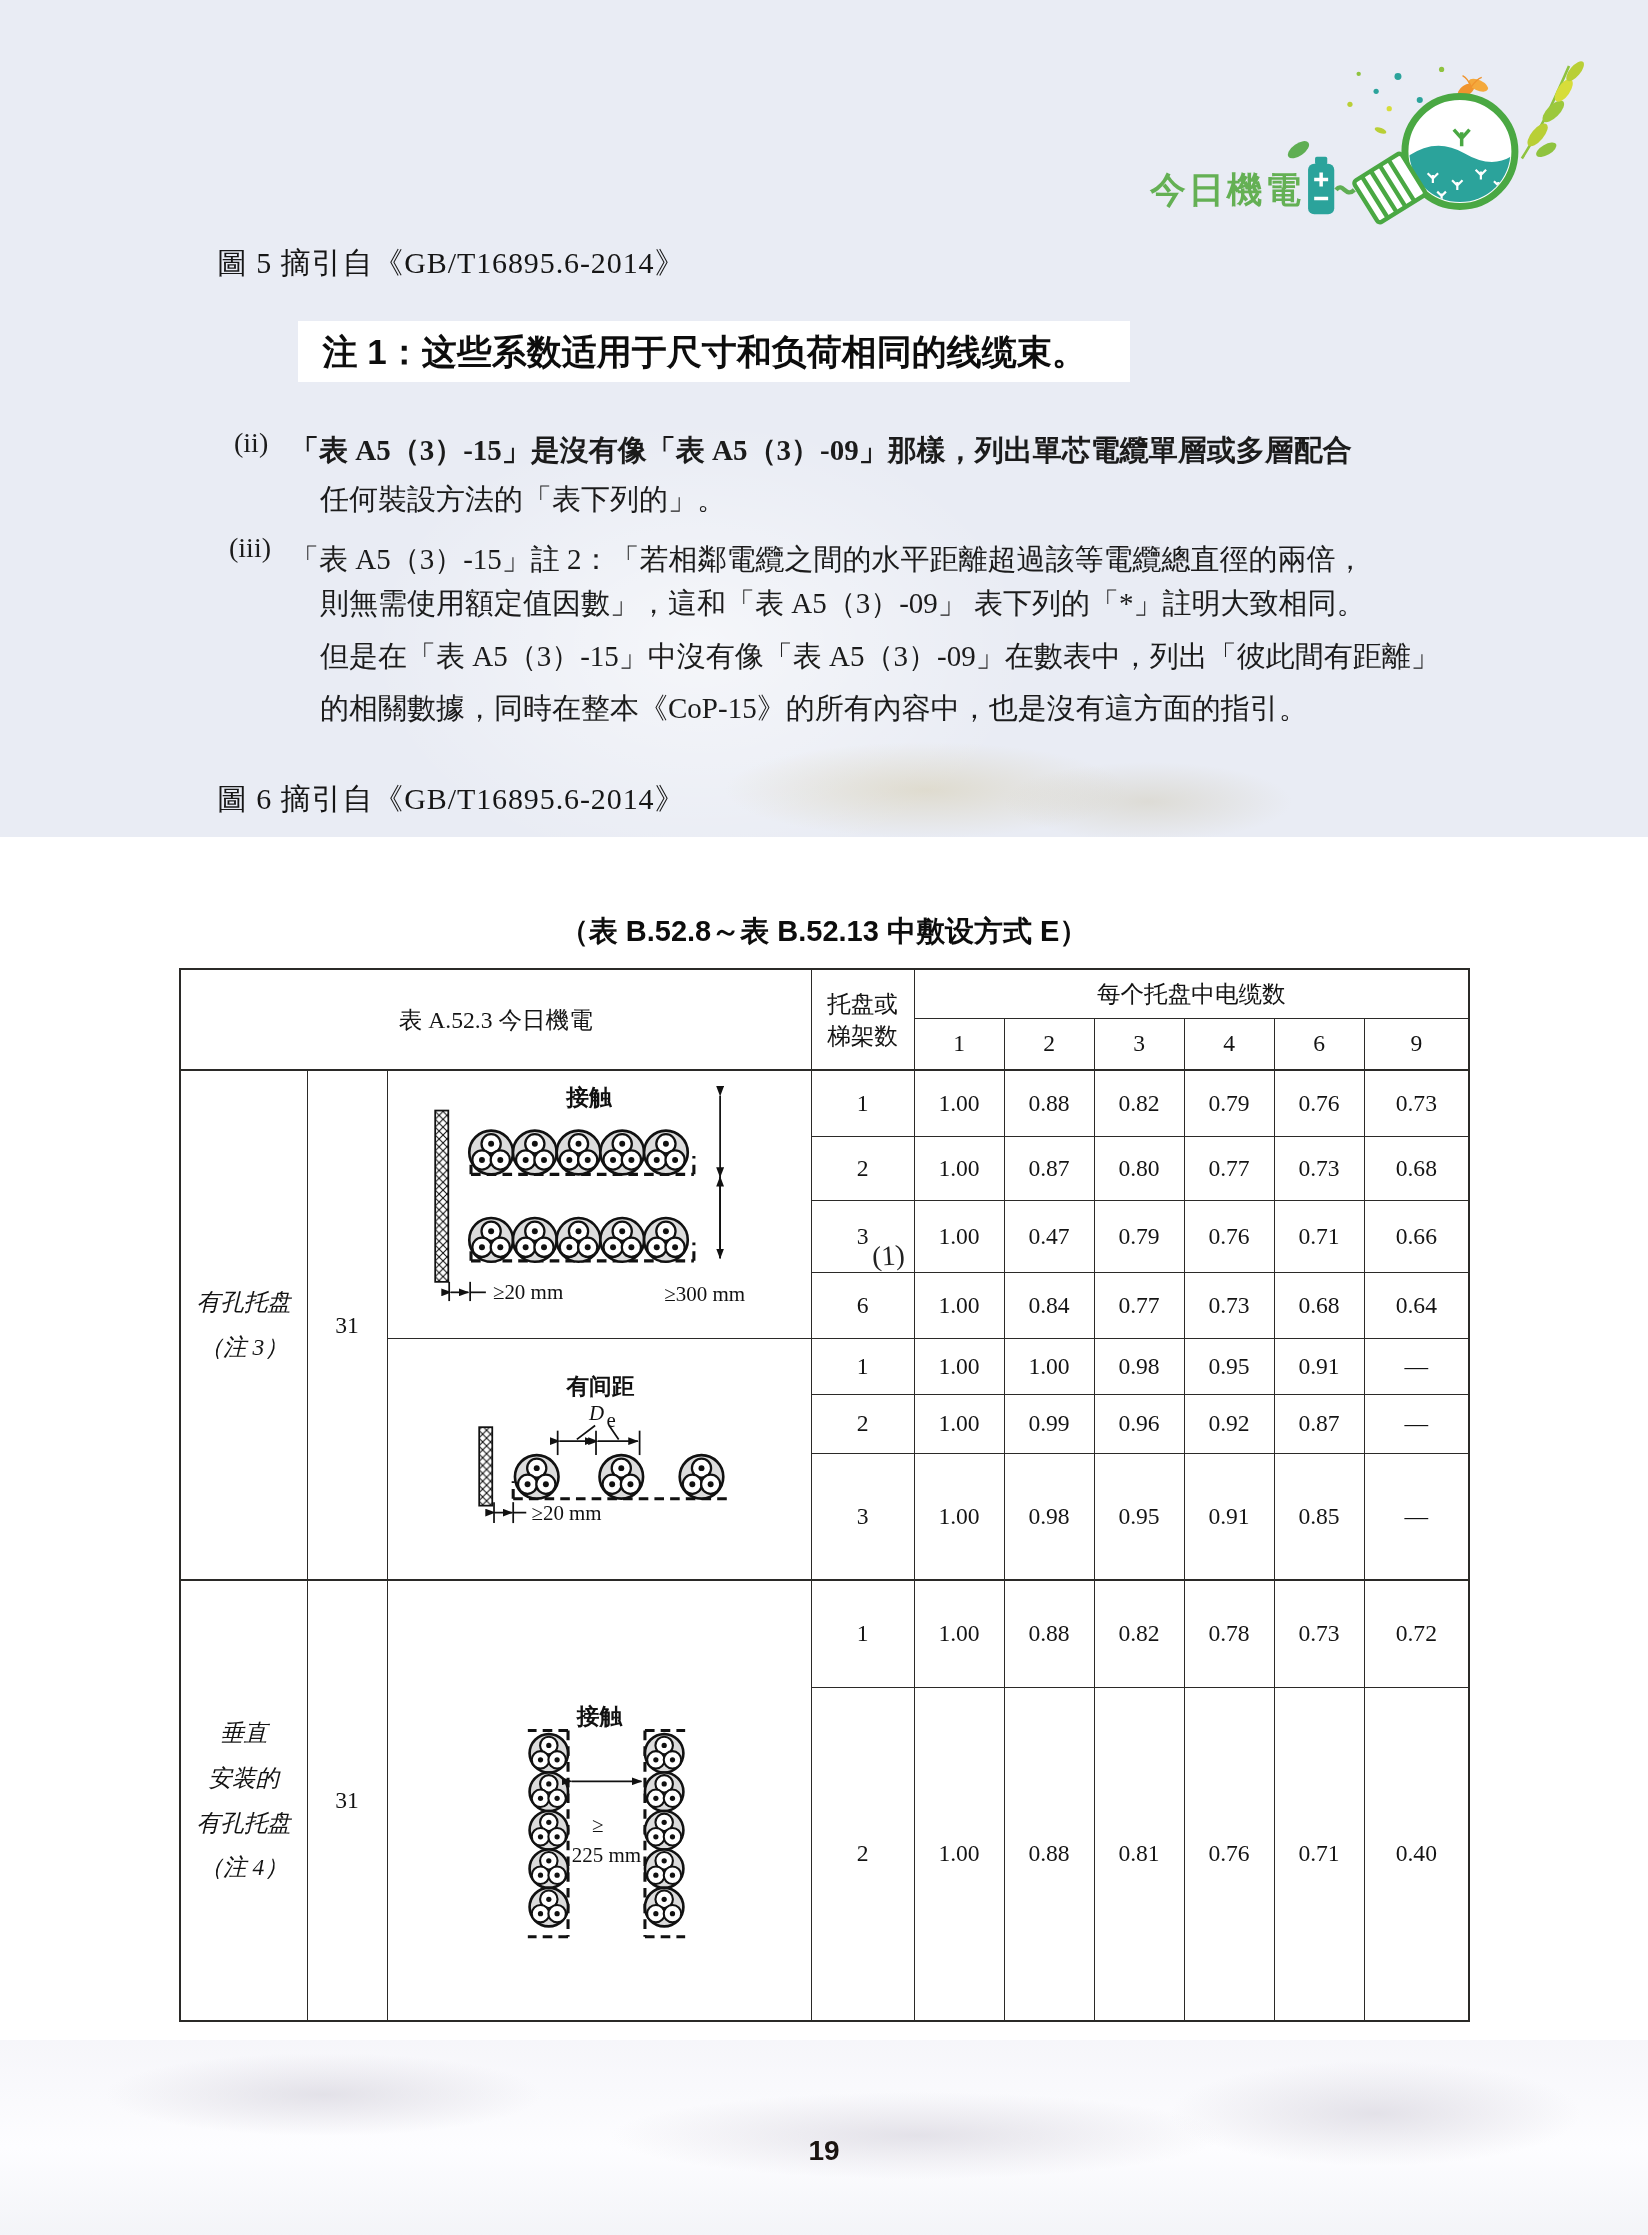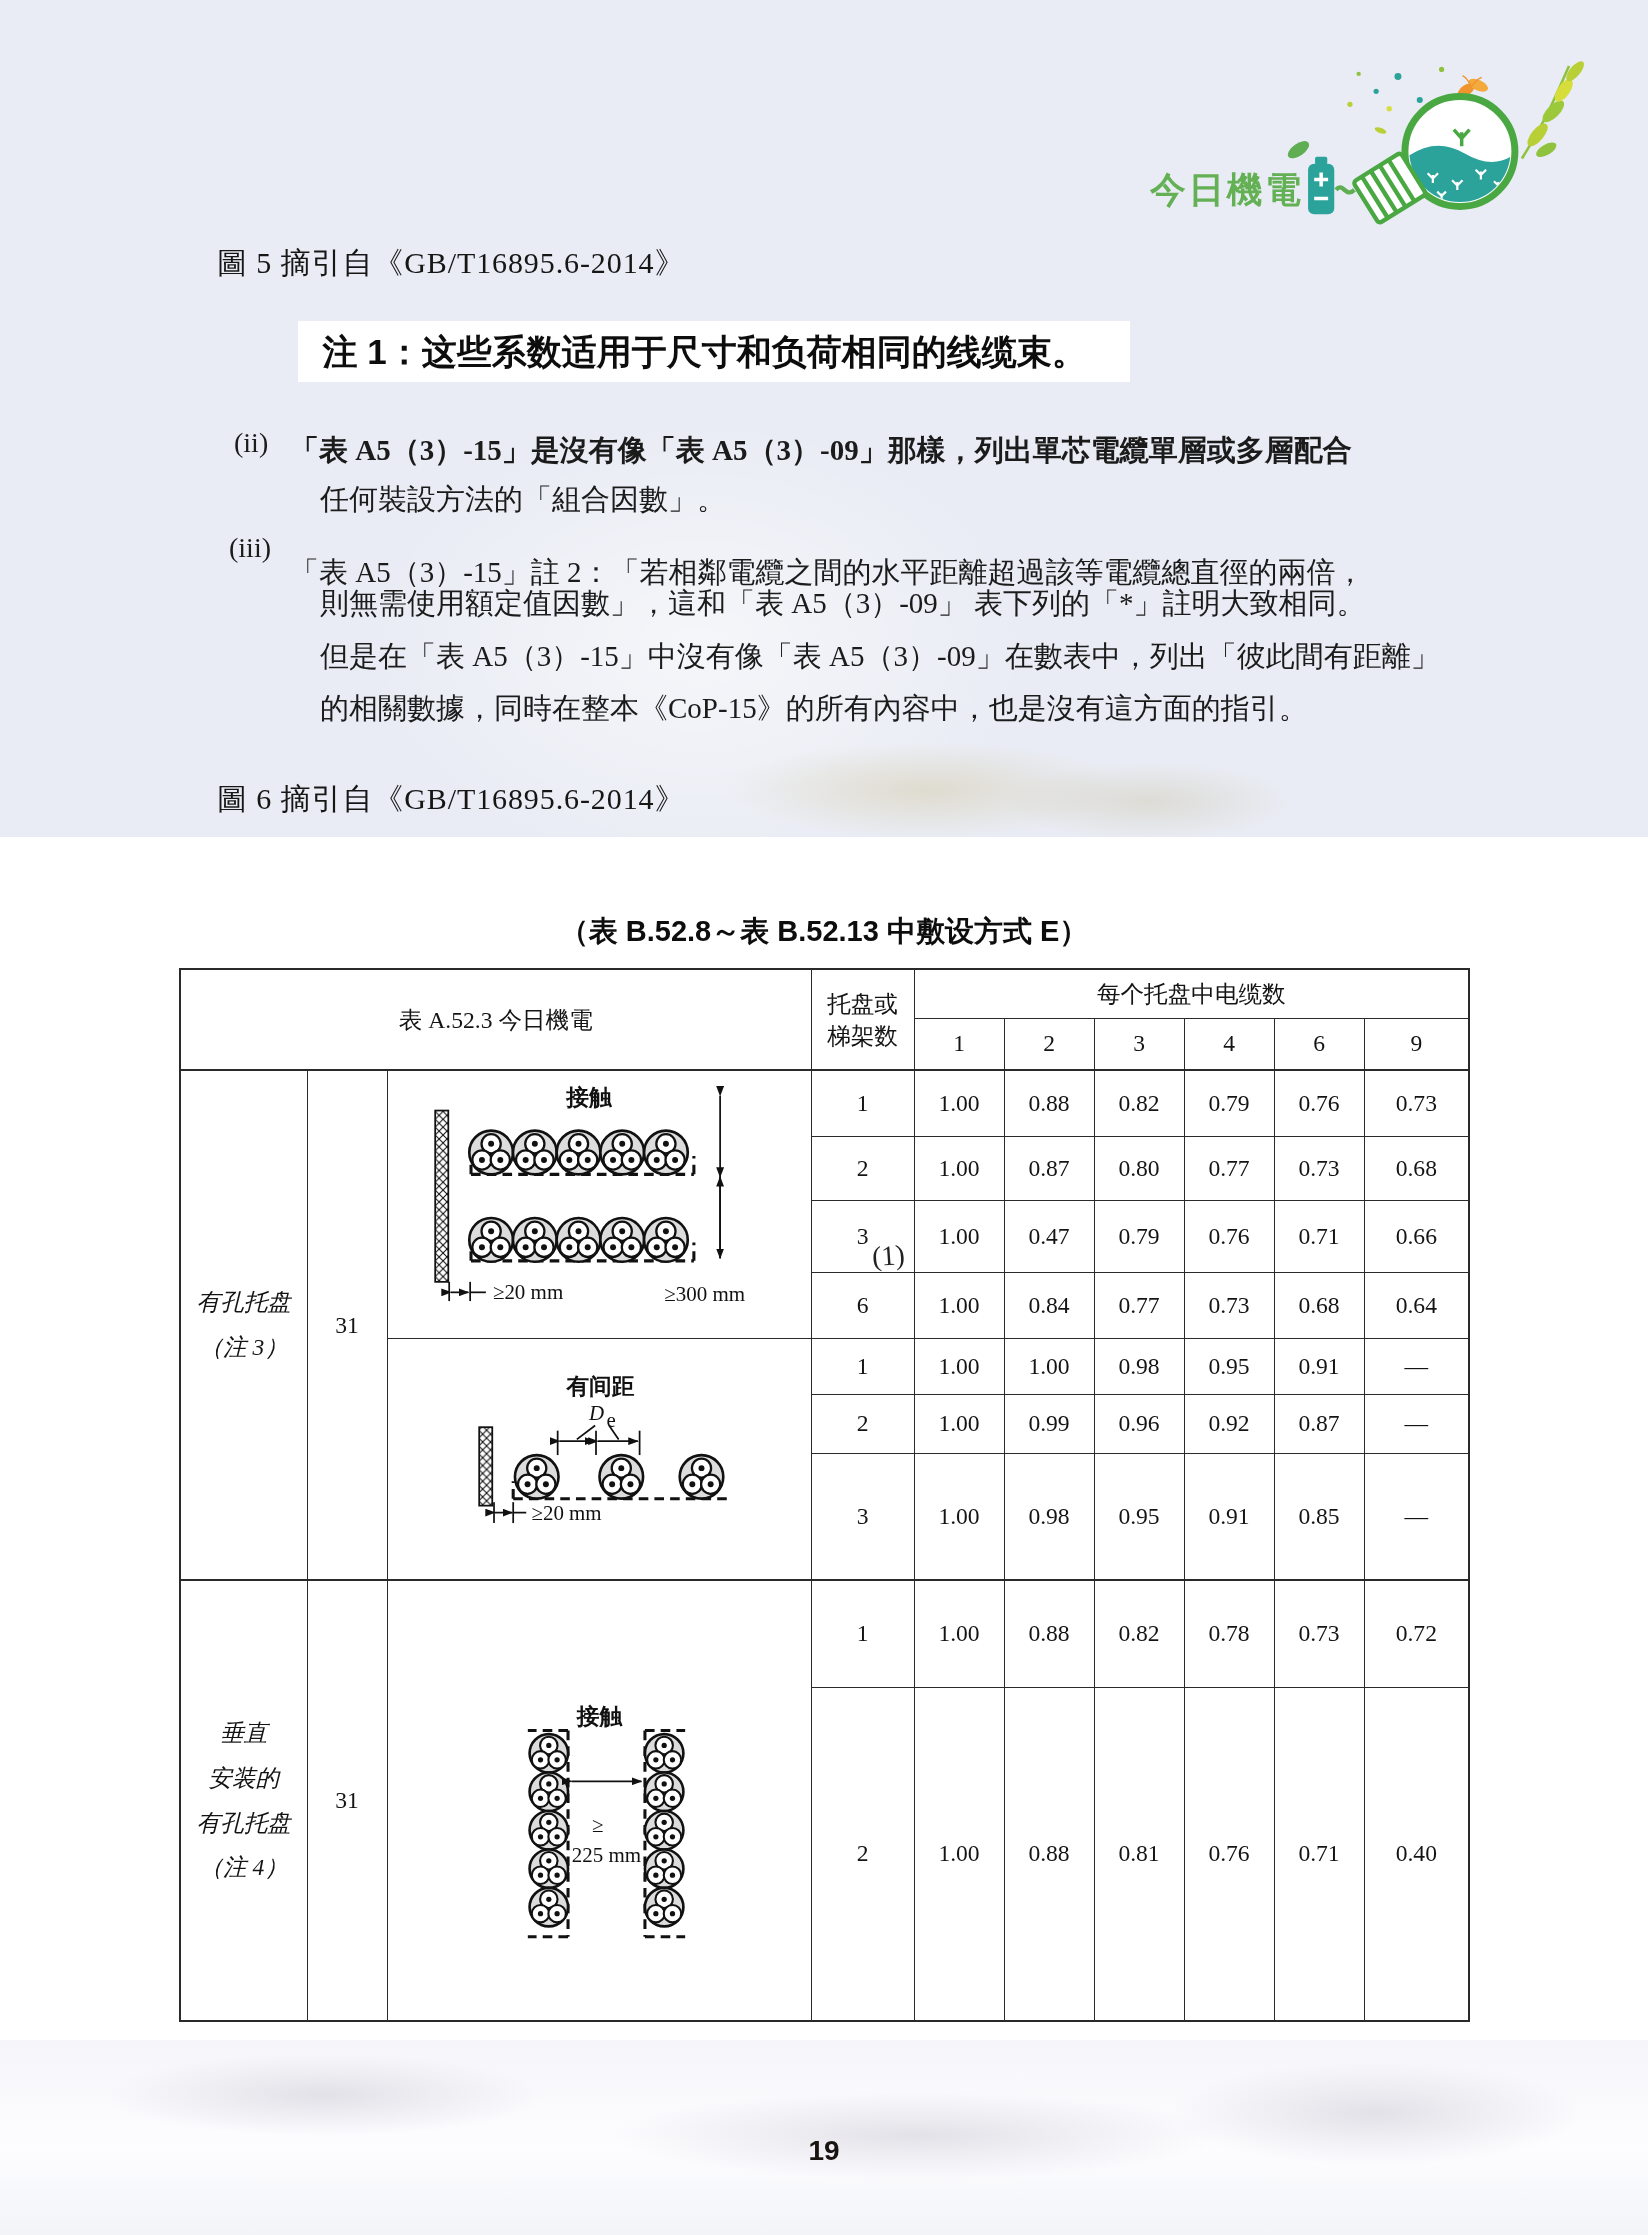--- a/index.html
+++ b/index.html
@@ -155,24 +155,24 @@
   </svg>
 
   <div class="fig-caption" style="left:217px;top:243px;">圖 5  摘引自《GB/T16895.6-2014》</div>
 
   <div class="note-box">
     <div class="note-text">注 1：这些系数适用于尺寸和负荷相同的线缆束。</div>
   </div>
 
   <div class="plabel" style="left:234px;top:427px;">(ii)</div>
   <div class="pline" style="left:290px;top:431px;font-weight:bold;">「表 A5（3）-15」是沒有像「表 A5（3）-09」那樣，列出單芯電纜單層或多層配合</div>
-  <div class="pline" style="left:320px;top:480px;">任何裝設方法的「組合因數」。</div>
+  <div class="pline" style="left:320px;top:480px;">任何裝設方法的「表下列的」。</div>
 
   <div class="plabel" style="left:229px;top:532px;">(iii)</div>
-  <div class="pline" style="left:290px;top:553px;">「表 A5（3）-15」註 2：「若相鄰電纜之間的水平距離超過該等電纜總直徑的兩倍，</div>
+  <div class="pline" style="left:290px;top:540px;">「表 A5（3）-15」註 2：「若相鄰電纜之間的水平距離超過該等電纜總直徑的兩倍，</div>
   <div class="pline" style="left:320px;top:584px;">則無需使用額定值因數」，這和「表 A5（3）-09」 表下列的「*」註明大致相同。</div>
   <div class="pline" style="left:320px;top:637px;">但是在「表 A5（3）-15」中沒有像「表 A5（3）-09」在數表中，列出「彼此間有距離」</div>
   <div class="pline" style="left:320px;top:689px;">的相關數據，同時在整本《CoP-15》的所有內容中，也是沒有這方面的指引。</div>
 
   <div class="fig-caption" style="left:217px;top:779px;">圖 6  摘引自《GB/T16895.6-2014》</div>
 
   <div class="tbl-subtitle">（表 B.52.8～表 B.52.13 中敷设方式 E）</div>
 
   <table class="dtable">
     <colgroup>

